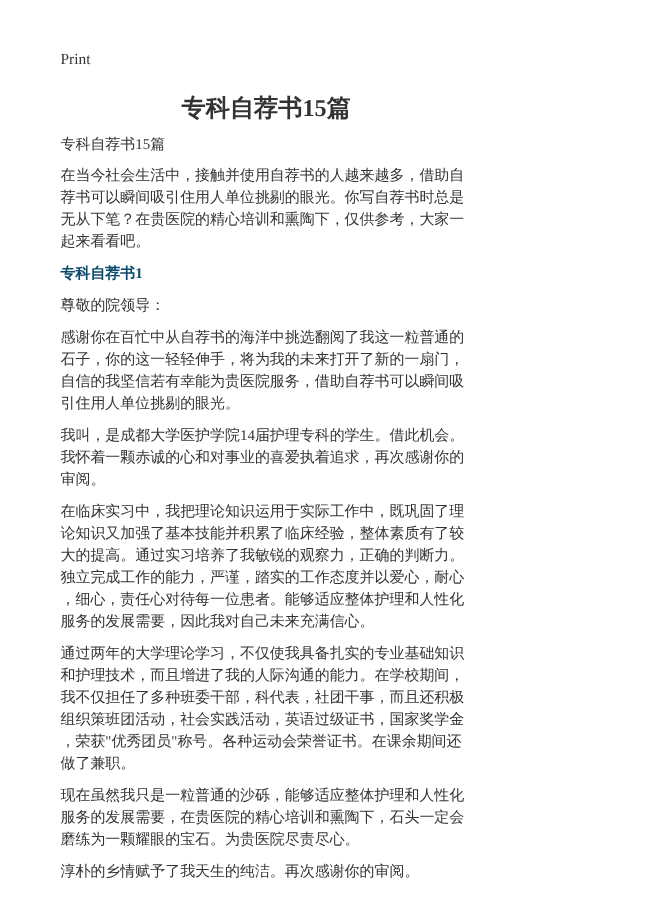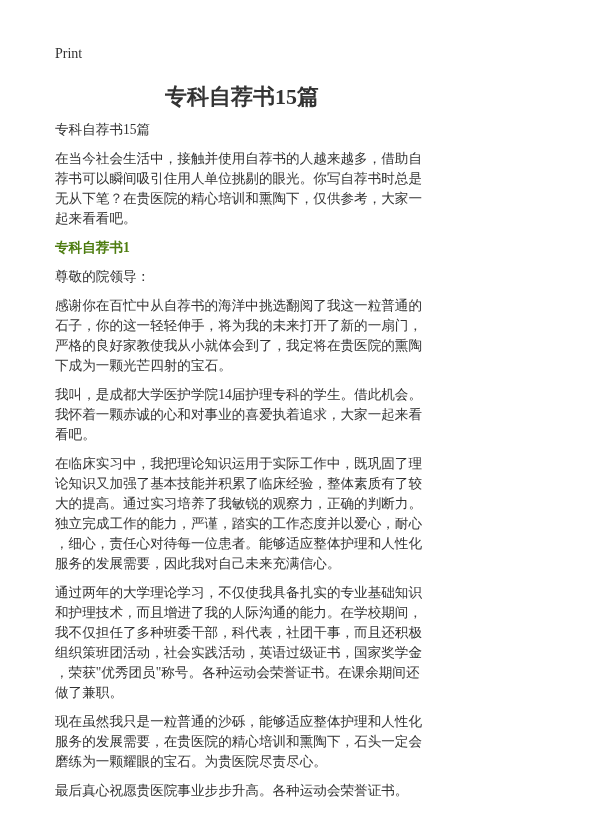--- a/index.html
+++ b/index.html
@@ -38,21 +38,21 @@
   }
   .doc-subtitle {
     margin: 9px 0;
     font-weight: normal;
   }
   .section-heading {
     font-size: 13.6px;
     line-height: 20px;
     font-weight: bold;
     margin: 9px 0;
-    color: #4d7c0f;
+    color: #0c4a6e;
   }
   p.body-text {
     margin: 9px 0;
     text-align: left;
     word-break: break-all;
     line-break: anywhere;
     color: #333333;
   }
 </style>
 </head>
@@ -66,26 +66,26 @@
 
   <p class="body-text doc-subtitle">专科自荐书15篇</p>
 
   <p class="body-text">在当今社会生活中，接触并使用自荐书的人越来越多，借助自荐书可以瞬间吸引住用人单位挑剔的眼光。你写自荐书时总是无从下笔？在贵医院的精心培训和熏陶下，仅供参考，大家一起来看看吧。</p>
 
   <h2 class="section-heading">专科自荐书1</h2>
 
   <p class="body-text">尊敬的院领导：</p>
 
 
-  <p class="body-text">感谢你在百忙中从自荐书的海洋中挑选翻阅了我这一粒普通的石子，你的这一轻轻伸手，将为我的未来打开了新的一扇门，严格的良好家教使我从小就体会到了，我定将在贵医院的熏陶下成为一颗光芒四射的宝石。</p>
+  <p class="body-text">感谢你在百忙中从自荐书的海洋中挑选翻阅了我这一粒普通的石子，你的这一轻轻伸手，将为我的未来打开了新的一扇门，自信的我坚信若有幸能为贵医院服务，借助自荐书可以瞬间吸引住用人单位挑剔的眼光。</p>
 
-  <p class="body-text">我叫，是成都大学医护学院14届护理专科的学生。借此机会。我怀着一颗赤诚的心和对事业的喜爱执着追求，大家一起来看看吧。</p>
+  <p class="body-text">我叫，是成都大学医护学院14届护理专科的学生。借此机会。我怀着一颗赤诚的心和对事业的喜爱执着追求，再次感谢你的审阅。</p>
 
 
   <p class="body-text">在临床实习中，我把理论知识运用于实际工作中，既巩固了理论知识又加强了基本技能并积累了临床经验，整体素质有了较大的提高。通过实习培养了我敏锐的观察力，正确的判断力。独立完成工作的能力，严谨，踏实的工作态度并以爱心，耐心，细心，责任心对待每一位患者。能够适应整体护理和人性化服务的发展需要，因此我对自己未来充满信心。</p>
 
   <p class="body-text">通过两年的大学理论学习，不仅使我具备扎实的专业基础知识和护理技术，而且增进了我的人际沟通的能力。在学校期间，我不仅担任了多种班委干部，科代表，社团干事，而且还积极组织策班团活动，社会实践活动，英语过级证书，国家奖学金，荣获"优秀团员"称号。各种运动会荣誉证书。在课余期间还做了兼职。</p>
 
   <p class="body-text">现在虽然我只是一粒普通的沙砾，能够适应整体护理和人性化服务的发展需要，在贵医院的精心培训和熏陶下，石头一定会磨练为一颗耀眼的宝石。为贵医院尽责尽心。</p>
 
-  <p class="body-text">最后真心祝愿贵医院事业步步升高。各种运动会荣誉证书。</p>
+  <p class="body-text">淳朴的乡情赋予了我天生的纯洁。再次感谢你的审阅。</p>
 
 </div>
 
 </body></html>

